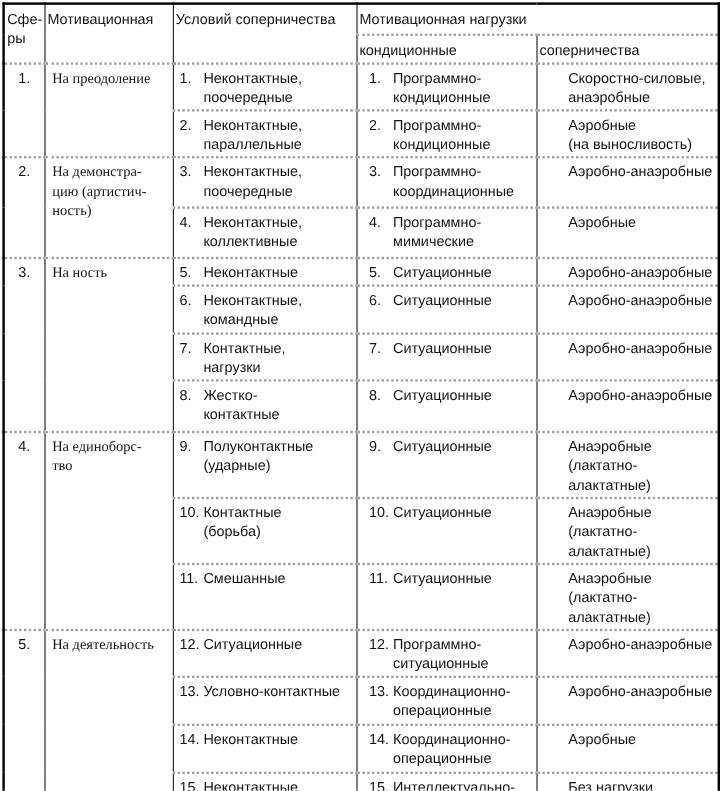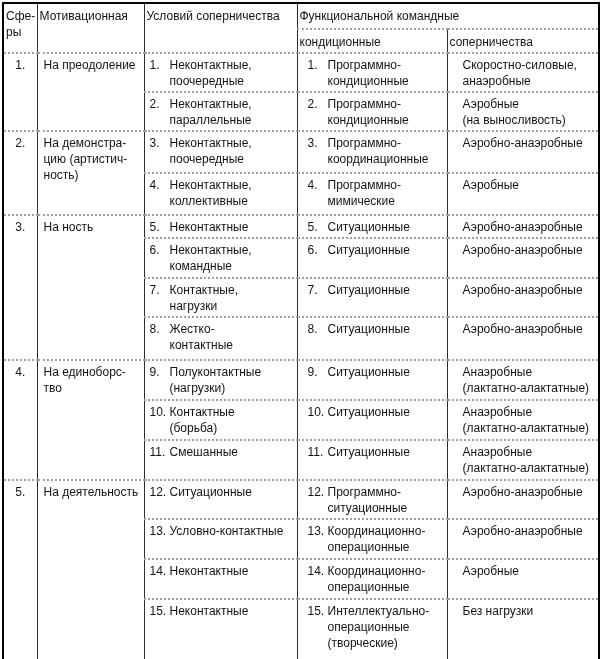--- a/index.html
+++ b/index.html
@@ -22,24 +22,24 @@
     vertical-align: top;
     font-size: 12px;
     line-height: 16px;
     font-weight: 400;
     padding: 3px 2px 2px 6px;
     white-space: pre-line;
     overflow: hidden;
   }
   thead th { text-align: left; padding: 4px 2px 2px; }
   td.sph { text-align: center; padding-left: 0; padding-right: 0; }
-  td.mot { padding-left: 6px; }
+  td.mot { padding-left: 6px; font-family: Liberation Serif, serif; }
   td.comp { padding-left: 5px; }
   td.sens { padding-left: 10px; }
-  td.energy { padding-left: 15px; padding-right: 2px; }
+  td.energy { padding-left: 26px; padding-right: 2px; }
   .nl { display: flex; }
   .n { flex: 0 0 20px; }
   .t { flex: 1; min-width: 0; }
 </style>
 </head>
 <body>
 
 <div class="page">
   <table class="cls">
     <colgroup>
@@ -48,21 +48,21 @@
         <col style="width:153px">
         <col style="width:150px">
         <col style="width:152px">
     </colgroup>
     <thead>
       <tr style="height:26px">
         <th rowspan="2">Сфе-
 ры</th>
         <th rowspan="2">Мотивационная</th>
         <th rowspan="2">Условий соперничества</th>
-        <th colspan="2">Функциональной командные</th>
+        <th colspan="2">Мотивационная нагрузки</th>
       </tr>
       <tr style="height:20px">
         <th>кондиционные</th>
         <th>соперничества</th>
       </tr>
     </thead>
     <tbody>
 
       <tr style="height:36px">
         <td class="sph" rowspan="2">1.</td>
@@ -126,21 +126,21 @@
 контактные</span></div></td>
         <td class="sens"><div class="nl"><span class="n">8.</span><span class="t">Ситуационные</span></div></td>
         <td class="energy"><span>Аэробно-анаэробные</span></td>
       </tr>
 
       <tr style="height:40px">
         <td class="sph" rowspan="3">4.</td>
         <td class="mot" rowspan="3">На единоборс-
 тво</td>
         <td class="comp"><div class="nl"><span class="n">9.</span><span class="t">Полуконтактные
-(нагрузки)</span></div></td>
+(ударные)</span></div></td>
         <td class="sens"><div class="nl"><span class="n">9.</span><span class="t">Ситуационные</span></div></td>
         <td class="energy"><span>Анаэробные
 (лактатно-алактатные)</span></td>
       </tr>
       <tr style="height:40px">
         <td class="comp"><div class="nl"><span class="n">10.</span><span class="t">Контактные
 (борьба)</span></div></td>
         <td class="sens"><div class="nl"><span class="n">10.</span><span class="t">Ситуационные</span></div></td>
         <td class="energy"><span>Анаэробные
 (лактатно-алактатные)</span></td>

